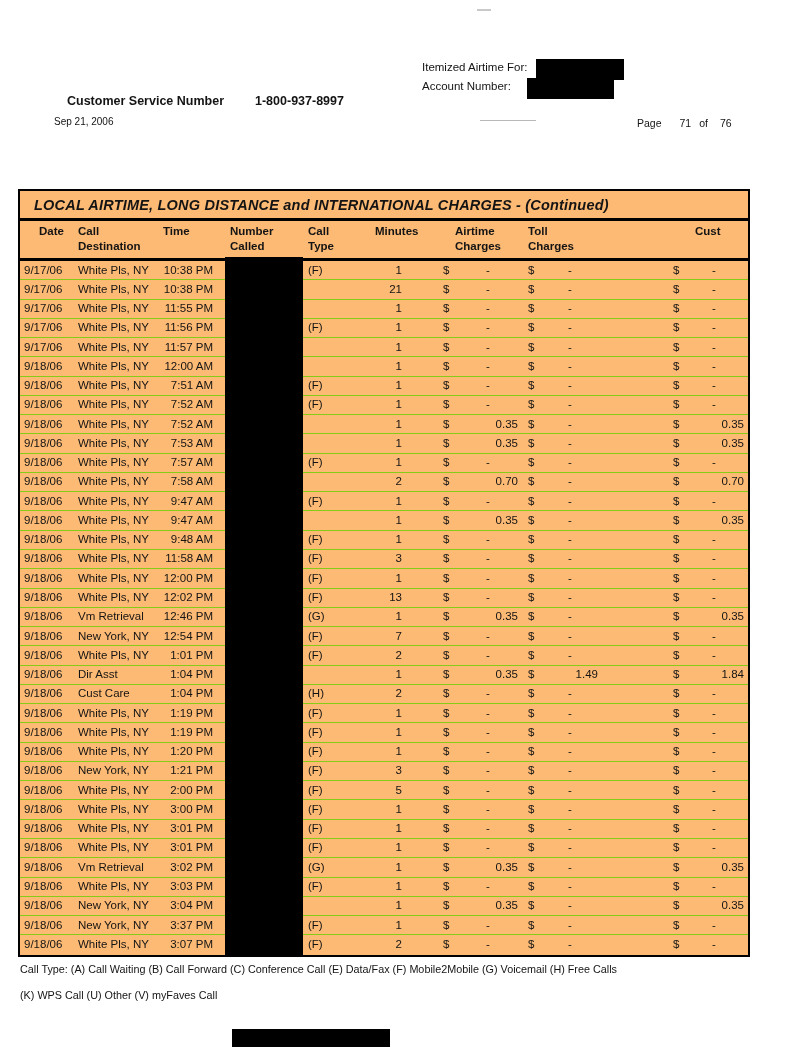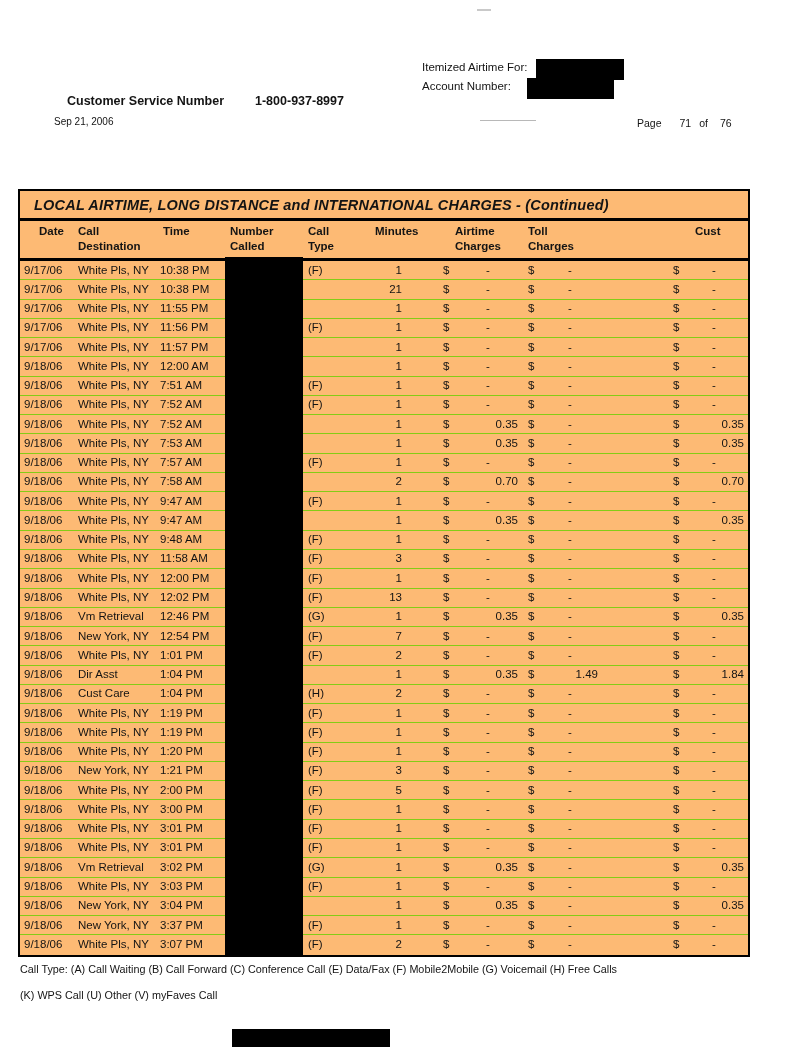--- a/index.html
+++ b/index.html
@@ -43,21 +43,21 @@
   .h-airtime{left:435px;}
   .h-toll{left:508px;}
   .h-total{left:675px;}
   .rows{position:relative;}
   .row{position:relative;height:19.28px;border-bottom:1px solid #84cc16;
     font-size:11.5px;box-sizing:border-box;}
   .row:last-child{border-bottom:none;}
   .row .c{position:absolute;top:2.5px;white-space:nowrap;}
   .c-date{left:4px;}
   .c-dest{left:58px;}
-  .c-time{left:140px;width:67px;}
+  .c-time{left:126px;width:67px;text-align:right;}
   .c-type{left:288px;}
   .c-min{left:320px;width:62px;text-align:right;}
   .c-at-d{left:423px;}
   .c-at-v{left:438px;width:60px;text-align:right;}
   .c-tl-d{left:508px;}
   .c-tl-v{left:522px;width:56px;text-align:right;}
   .c-tot-d{left:653px;}
   .c-tot-v{left:664px;width:60px;text-align:right;}
   .dash{text-align:center !important;}
   

